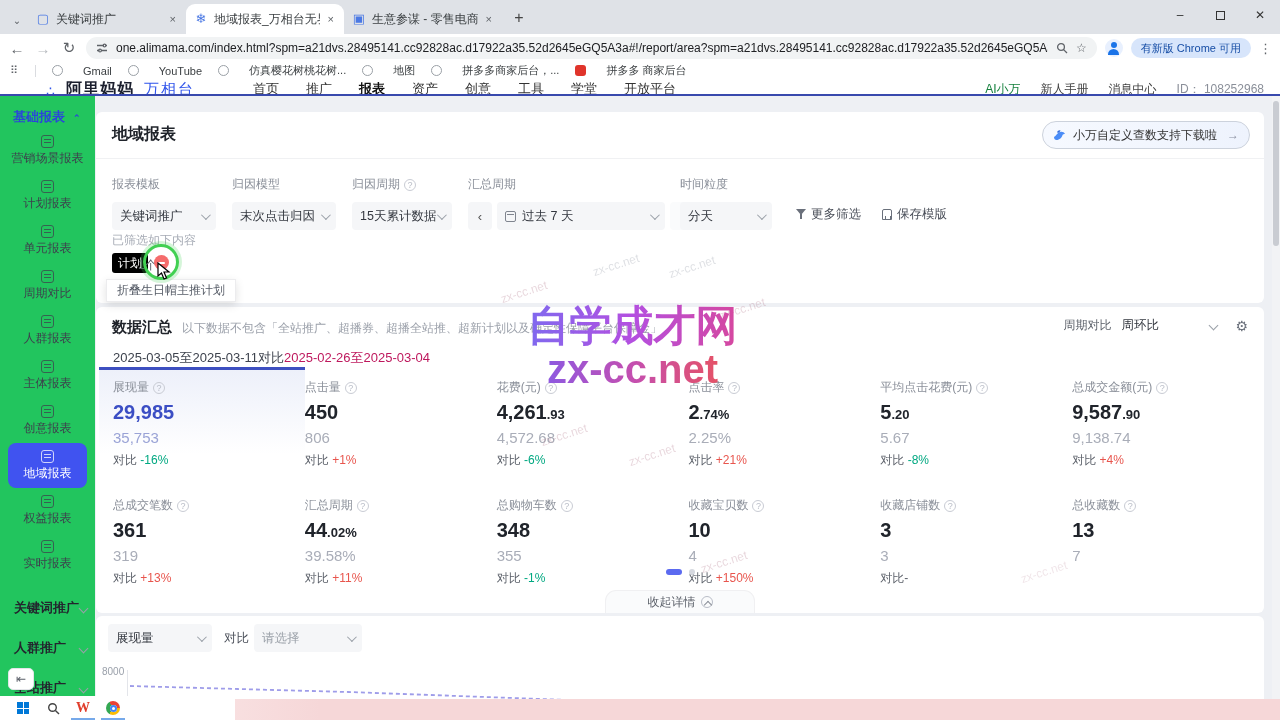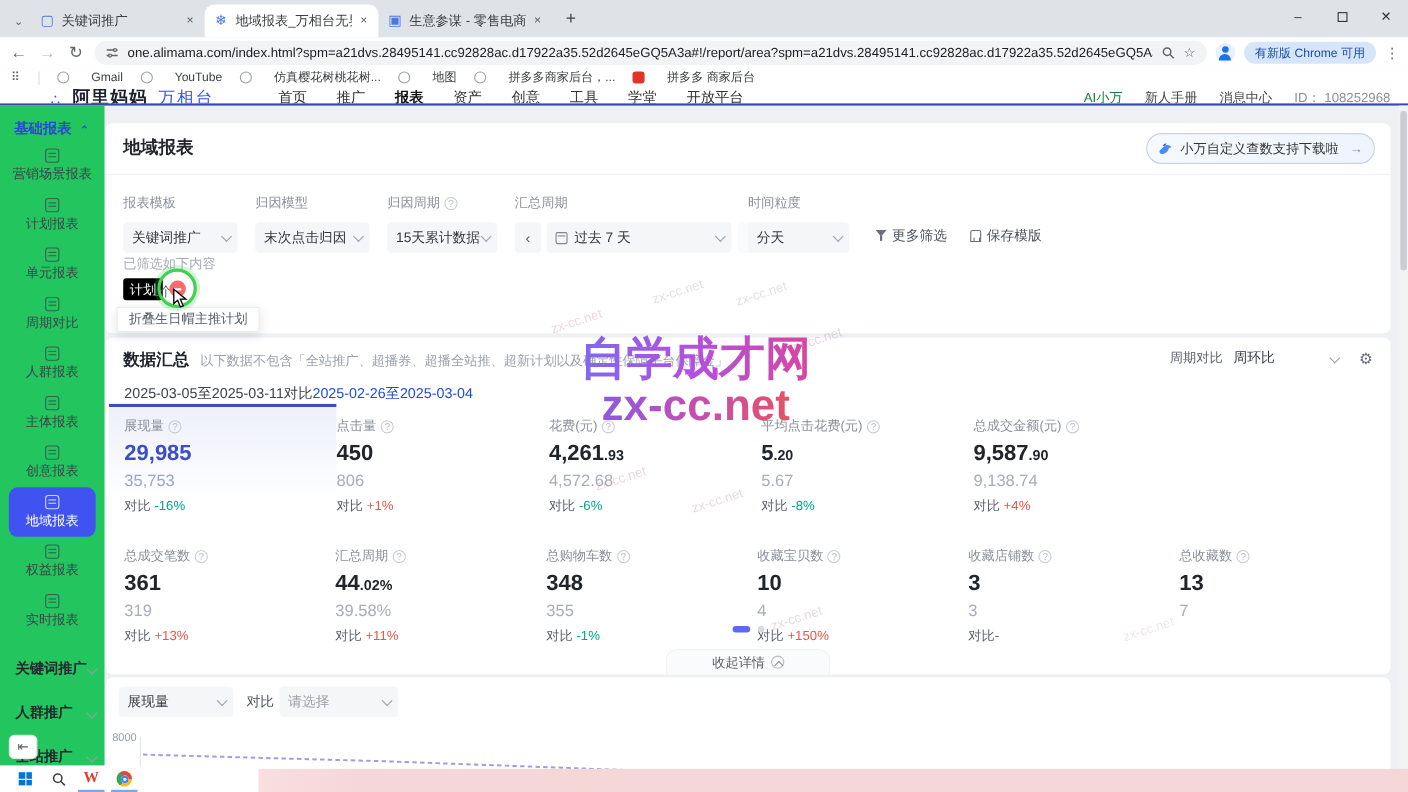--- a/index.html
+++ b/index.html
@@ -103,21 +103,21 @@
   
   .card2 { top:307px; height:306px; }
   .sum-head { position:absolute; left:16px; top:11px; display:flex; align-items:baseline; gap:10px; }
   .sum-title { font-size:15px; font-weight:bold; color:#20242b; }
   .sum-note { font-size:12px; color:#9ba0aa; }
   .cmp-box { position:absolute; right:16px; top:10px; display:flex; align-items:center; gap:10px; font-size:12px; color:#5a5f68; }
   .cmp-sel { display:flex; align-items:center; width:96px; font-size:12.5px; color:#33373f; }
   .cmp-sel .caret { margin-left:auto; width:7px; height:7px; border-right:1.3px solid #9aa0a8; border-bottom:1.3px solid #9aa0a8; transform:rotate(45deg); }
   .gear { font-size:14px; color:#6a707b; margin-left:8px; }
   .dates { position:absolute; left:17px; top:42px; font-size:13px; color:#3d424d; }
-  .dates .prev { color:#1d4ed8; }
+  .dates .prev { color:#be185d; }
   .m-rows { position:absolute; left:0; right:0; }
   .row1 { top:60px; } .row2 { top:178px; }
   .m-rows { display:flex; padding-left:17px; }
   .m-card { width:193px; border-top:3px solid transparent; padding-top:9px; position:relative; }
   .m-card.sel { margin-left:-14px; width:207px; padding-left:14px; border-top-color:#3d4fc0; background:linear-gradient(180deg,#edf0fa 0%,#ffffff 85%); border-radius:0 0 4px 4px; }
   .m-label { font-size:12px; color:#8a8f99; display:flex; align-items:center; }
   .q { display:inline-block; width:12px; height:12px; border:1px solid #c9ccd4; border-radius:50%; color:#b9bdc7; font-size:9px; line-height:10px; text-align:center; margin-left:4px; }
   .m-big { font-size:20px; font-weight:bold; color:#20242b; margin-top:5px; }
   .m-big .dec { font-size:13px; }
   .m-card.sel .m-big { color:#3b4ec4; }
@@ -479,20 +479,29 @@
       <div class="m-card">
         <div class="m-label">
           <span>花费(元)</span>
           <span class="q">?</span>
         </div>
         <div class="m-big"><span>4,261</span><span class="dec">.93</span></div>
         <div class="m-prev">4,572.68</div>
         <div class="m-diff"><span>对比 </span><span class="neg">-6%</span></div>
       </div>
 
+      <div class="m-card">
+        <div class="m-label">
+          <span>点击率</span>
+          <span class="q">?</span>
+        </div>
+        <div class="m-big"><span>2</span><span class="dec">.74%</span></div>
+        <div class="m-prev">2.25%</div>
+        <div class="m-diff"><span>对比 </span><span class="pos">+21%</span></div>
+      </div>
 
       <div class="m-card">
         <div class="m-label">
           <span>平均点击花费(元)</span>
           <span class="q">?</span>
         </div>
         <div class="m-big"><span>5</span><span class="dec">.20</span></div>
         <div class="m-prev">5.67</div>
         <div class="m-diff"><span>对比 </span><span class="neg">-8%</span></div>
       </div>

